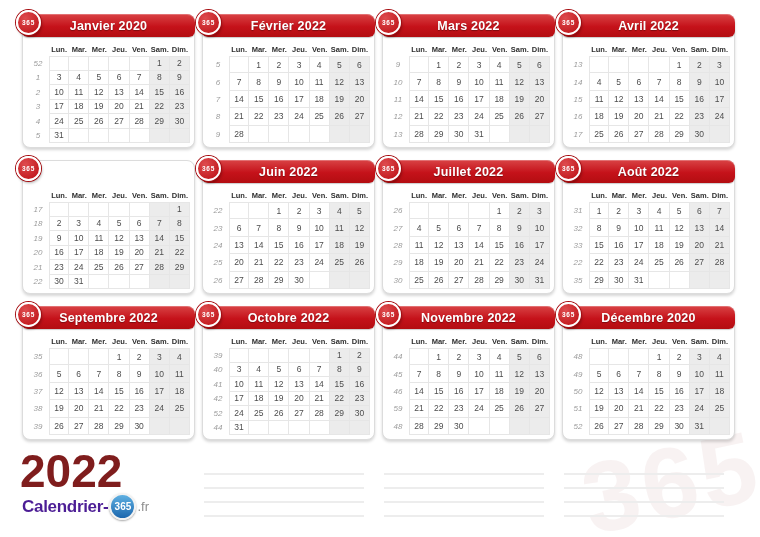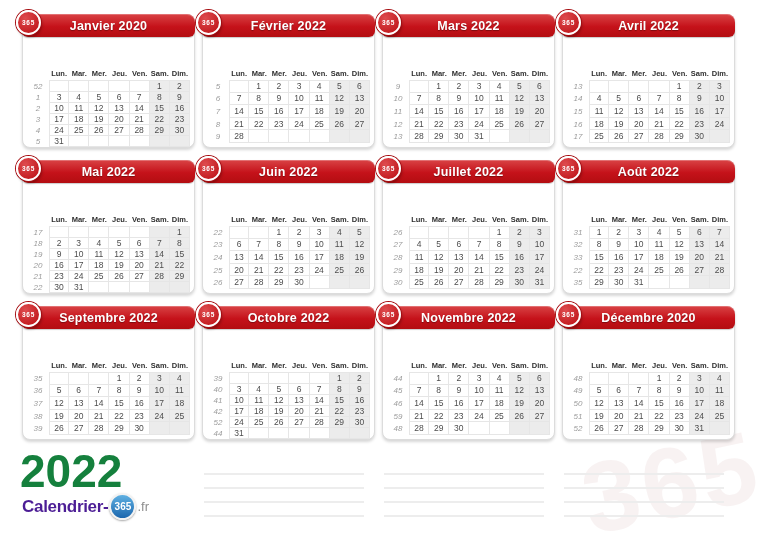--- a/index.html
+++ b/index.html
@@ -20,35 +20,35 @@
                   box-shadow:inset 0 1px 0 rgba(255,255,255,0.25), 0 1px 1px rgba(0,0,0,0.2); }
   .month-title { color:#fff; font-weight:bold; font-size:12.5px; letter-spacing:0.2px;
                  text-shadow:0 1px 1px rgba(0,0,0,0.35); }
   .badge { position:absolute; left:-7px; top:-5px; width:25px; height:25px; border-radius:50%;
            background:radial-gradient(circle at 35% 30%, #de4b4e, #bb0d12);
            border:2px solid #fff; box-shadow:0 0 0 1px #a50e12, 1px 2px 3px rgba(0,0,0,0.3);
            display:flex; align-items:center; justify-content:center; z-index:3; }
   .badge span { color:#fff; font-size:6.5px; font-weight:bold; letter-spacing:0.8px; }
 
   .cal-grid { position:absolute; left:4px; right:4px; top:27px; bottom:4px;
-              display:grid; grid-template-columns:22px repeat(7,1fr);margin-top:24px; }
+              display:grid; grid-template-columns:22px repeat(7,1fr); }
   .wd  { font-size:7.5px; font-weight:bold; color:#2e2e2e;
          display:flex; align-items:center; justify-content:center; }
   .wn  { font-size:8px; font-style:italic; color:#9c9c9c;
          display:flex; align-items:center; justify-content:center; }
   .dc  { font-size:8.5px; color:#4d4d4d; background:#fff;
          display:flex; align-items:center; justify-content:center;
          border-right:1px solid #e6e6e6; border-bottom:1px solid #e6e6e6; }
   .dc.bl { border-left:1px solid #e6e6e6; }
   .dc.bt { border-top:1px solid #e6e6e6; }
   .dc.we { background:#ececec; }
 
   
   .year { position:absolute; left:20px; top:444px; font-size:46px; font-weight:bold;
-          color:#15803d; }
+          color:#7f1d1d; }
   .logo { position:absolute; left:22px; top:493px; display:flex; align-items:center; z-index:2; }
   .logo-prefix { font-size:17px; font-weight:bold; color:#4c1d95; letter-spacing:-0.3px; }
   .logo-circle { width:27px; height:27px; border-radius:50%;
                  background:linear-gradient(#5fb0e2,#1c67ae); border:2px solid #f2f2f2;
                  display:flex; align-items:center; justify-content:center; margin:0 1px;
                  box-shadow:0 1px 2px rgba(0,0,0,0.35); }
   .logo-badge { color:#fff; font-size:10px; font-weight:bold; }
   .logo-suffix { font-size:13px; font-weight:normal; color:#8f8f8f; }
 
   .notes { position:absolute; top:461px; width:160px; z-index:1; }
@@ -303,23 +303,20 @@
           <div class="dc">27</div>
           <div class="dc">28</div>
           <div class="dc">29</div>
           <div class="dc we">30</div>
           <div class="dc we"></div>
         </div>
   </div>
       <div class="month-card">
     <div class="badge">
       <span>365</span>
-    </div>
-    <div class="month-header">
-      <span class="month-title">Mai 2022</span>
     </div>
     <div class="cal-grid" style="grid-template-rows: 14px repeat(6, 1fr);">
           <div class="wn"></div>
           <div class="wd">Lun.</div>
           <div class="wd">Mar.</div>
           <div class="wd">Mer.</div>
           <div class="wd">Jeu.</div>
           <div class="wd">Ven.</div>
           <div class="wd">Sam.</div>
           <div class="wd">Dim.</div>

